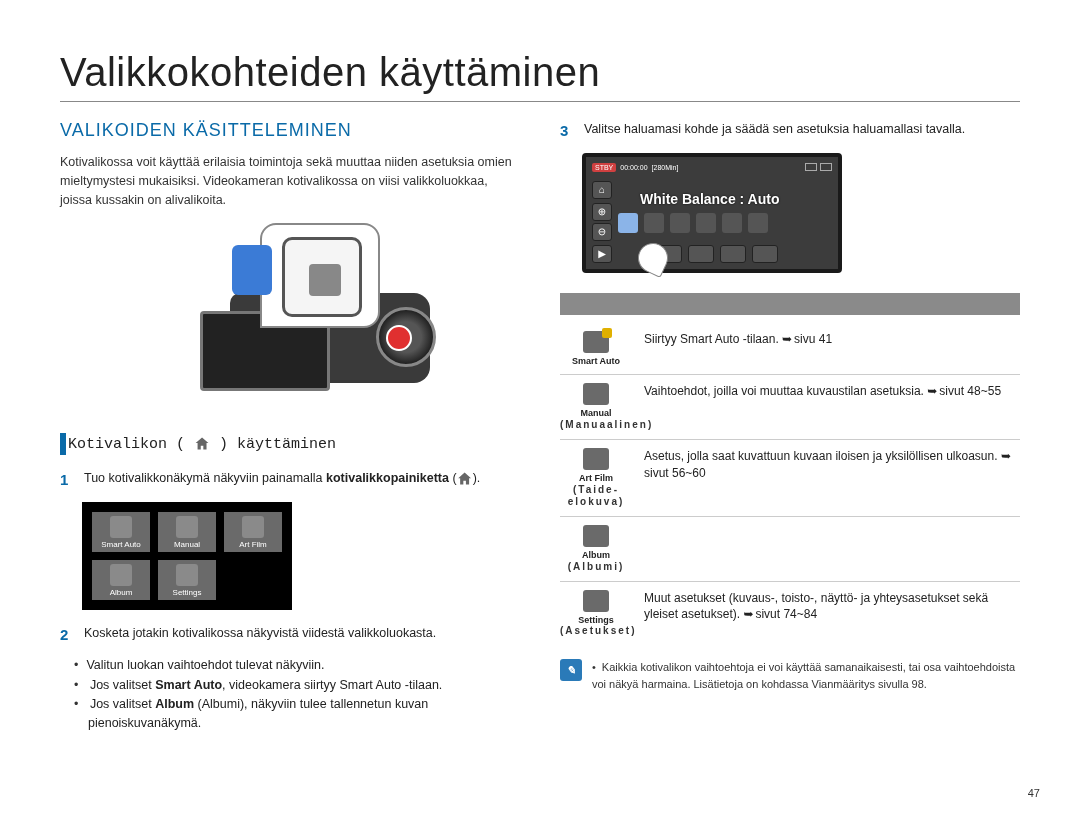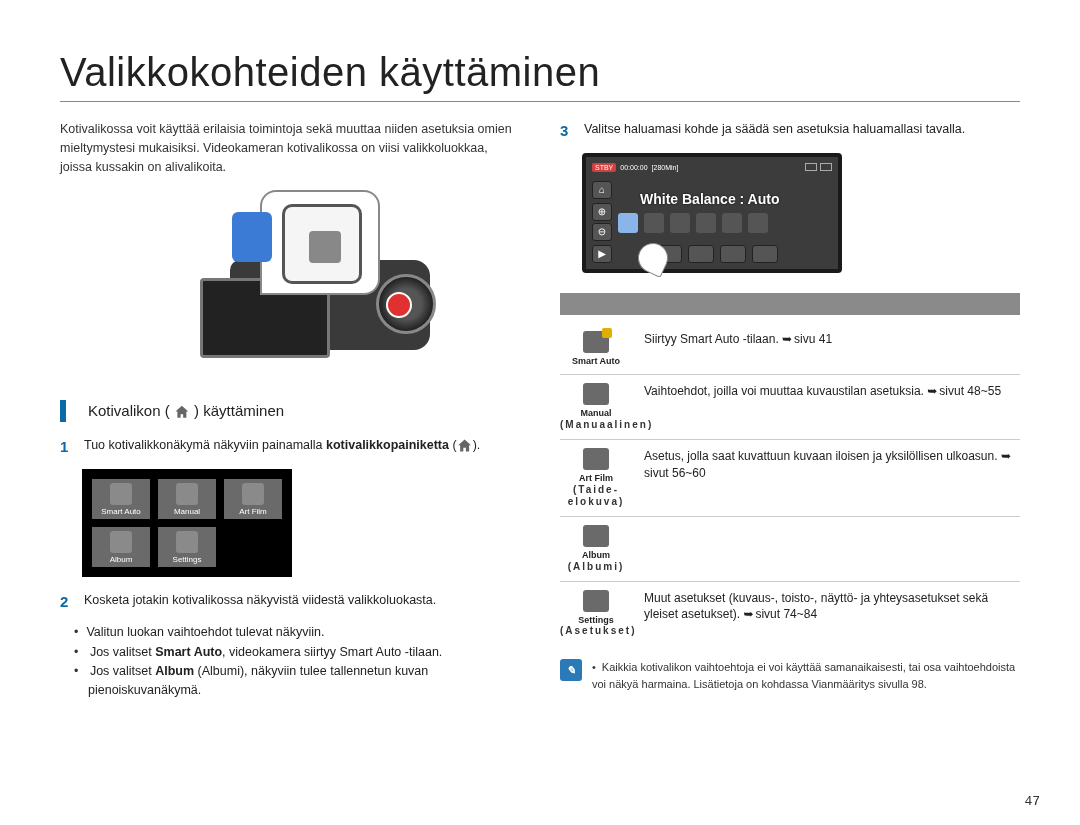--- a/index.html
+++ b/index.html
@@ -58,21 +58,21 @@
     border:3px solid #555; border-radius:10px; background:#f5f5f5;
   }
   .callout-home{
     position:absolute; left:24px; top:24px; width:32px; height:32px;
     background:#888; border-radius:4px;
   }
   .callout-tab{
     position:absolute; left:-30px; top:20px; width:40px; height:50px;
     background:#3b7bd6; border-radius:6px;
   }
-  .subhead-row { display:flex; align-items:center; gap:22px; margin-bottom:14px; }
+  .subhead-row { display:flex; align-items:center; gap:2px; margin-bottom:14px;font-family:Liberation Mono, monospace; }
   .subhead-bar { width:6px; height:22px; background:#0a6aa8; }
   .subhead-text { font-size:15px; color:#222; }
   .home-icon {
     display:inline-block; width:16px; height:16px; background:#666;
     clip-path: polygon(50% 10%, 90% 45%, 78% 45%, 78% 85%, 58% 85%, 58% 62%, 42% 62%, 42% 85%, 22% 85%, 22% 45%, 10% 45%);
     vertical-align:middle;
   }
   .step { display:flex; gap:10px; font-size:12.5px; line-height:1.5; margin-bottom:10px; }
   .step-num { color:#0a6aa8; font-weight:bold; font-size:15px; min-width:14px; }
   .grid-thumb {
@@ -109,32 +109,33 @@
   .table-icon-col{ width:72px; text-align:center; font-size:9px; font-weight:bold; line-height:1.2;}
   .table-icon{ width:26px; height:22px; background:#6a6a6a; margin:0 auto 3px auto; border-radius:3px; position:relative;}
   .table-icon.smart::after{content:""; position:absolute; top:-3px; right:-3px; width:10px; height:10px; background:#e0b000; border-radius:2px;}
   .table-desc{ flex:1; line-height:1.4;}
   .arrow{ display:inline-block;}
   .arrow::before{ content:"➥"; font-size:12px; margin-right:2px;}
   .note-box{ display:flex; gap:10px; margin-top:14px; font-size:11px; line-height:1.5; color:#333;}
   .note-icon{ width:22px; height:22px; background:#2a7ab8; color:#fff; display:flex; align-items:center; justify-content:center; border-radius:3px; font-style:italic; font-weight:bold; flex-shrink:0;}
   .note-box ul{ list-style:none;}
   .note-box ul li::before{ content:"•"; margin-right:6px;}
-  .page-num{ position:absolute; right:40px; bottom:16px; font-size:13px; color:#333;font-family:Liberation Mono, monospace;}
+  .page-num{ position:absolute; right:40px; bottom:26px; font-size:11px; color:#333;}
   .garbled{ letter-spacing:2px; font-size:10px; color:#333;}
 </style>
 </head>
 <body>
 
 <h1 class="page-title">Valikkokohteiden käyttäminen</h1>
 <div class="hr"></div>
 
 <div class="columns">
 
   <div class="col">
+    <div class="section-heading">VALIKOIDEN KÄSITTELEMINEN</div>
     <p class="intro">Kotivalikossa voit käyttää erilaisia toimintoja sekä muuttaa niiden asetuksia omien mieltymystesi mukaisiksi. Videokameran kotivalikossa on viisi valikkoluokkaa, joissa kussakin on alivalikoita.</p>
 
     <div class="camera-illus">
       <div class="camera-body">
         <div class="camera-lens"></div>
         <div class="camera-rec"></div>
       </div>
       <div class="camera-screen"></div>
       <div class="callout">
         <div class="callout-tab"></div>

